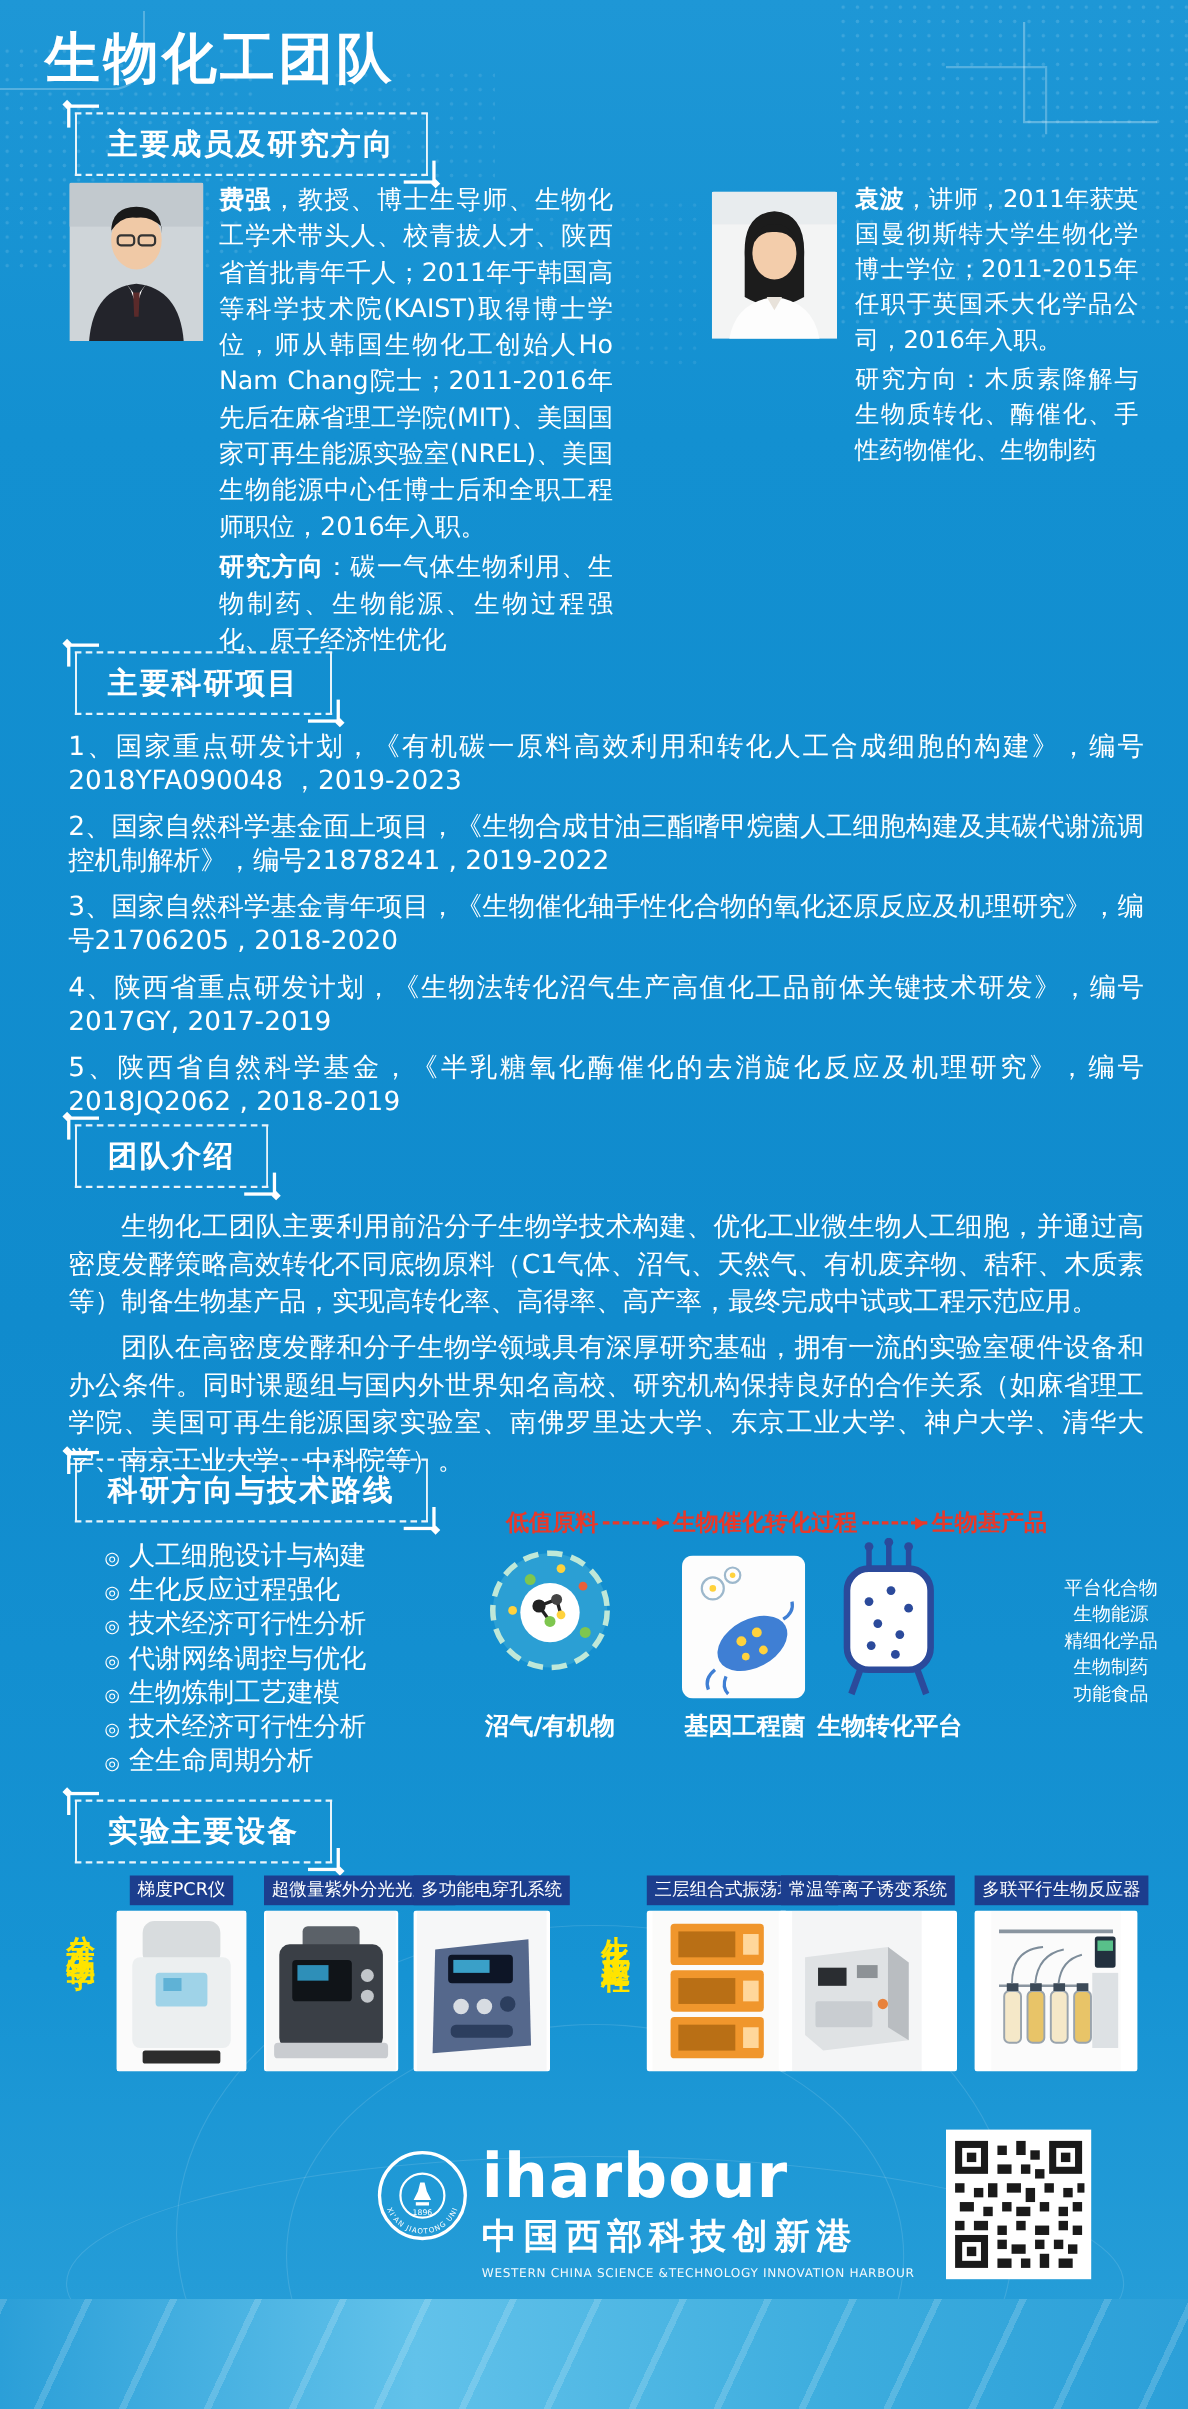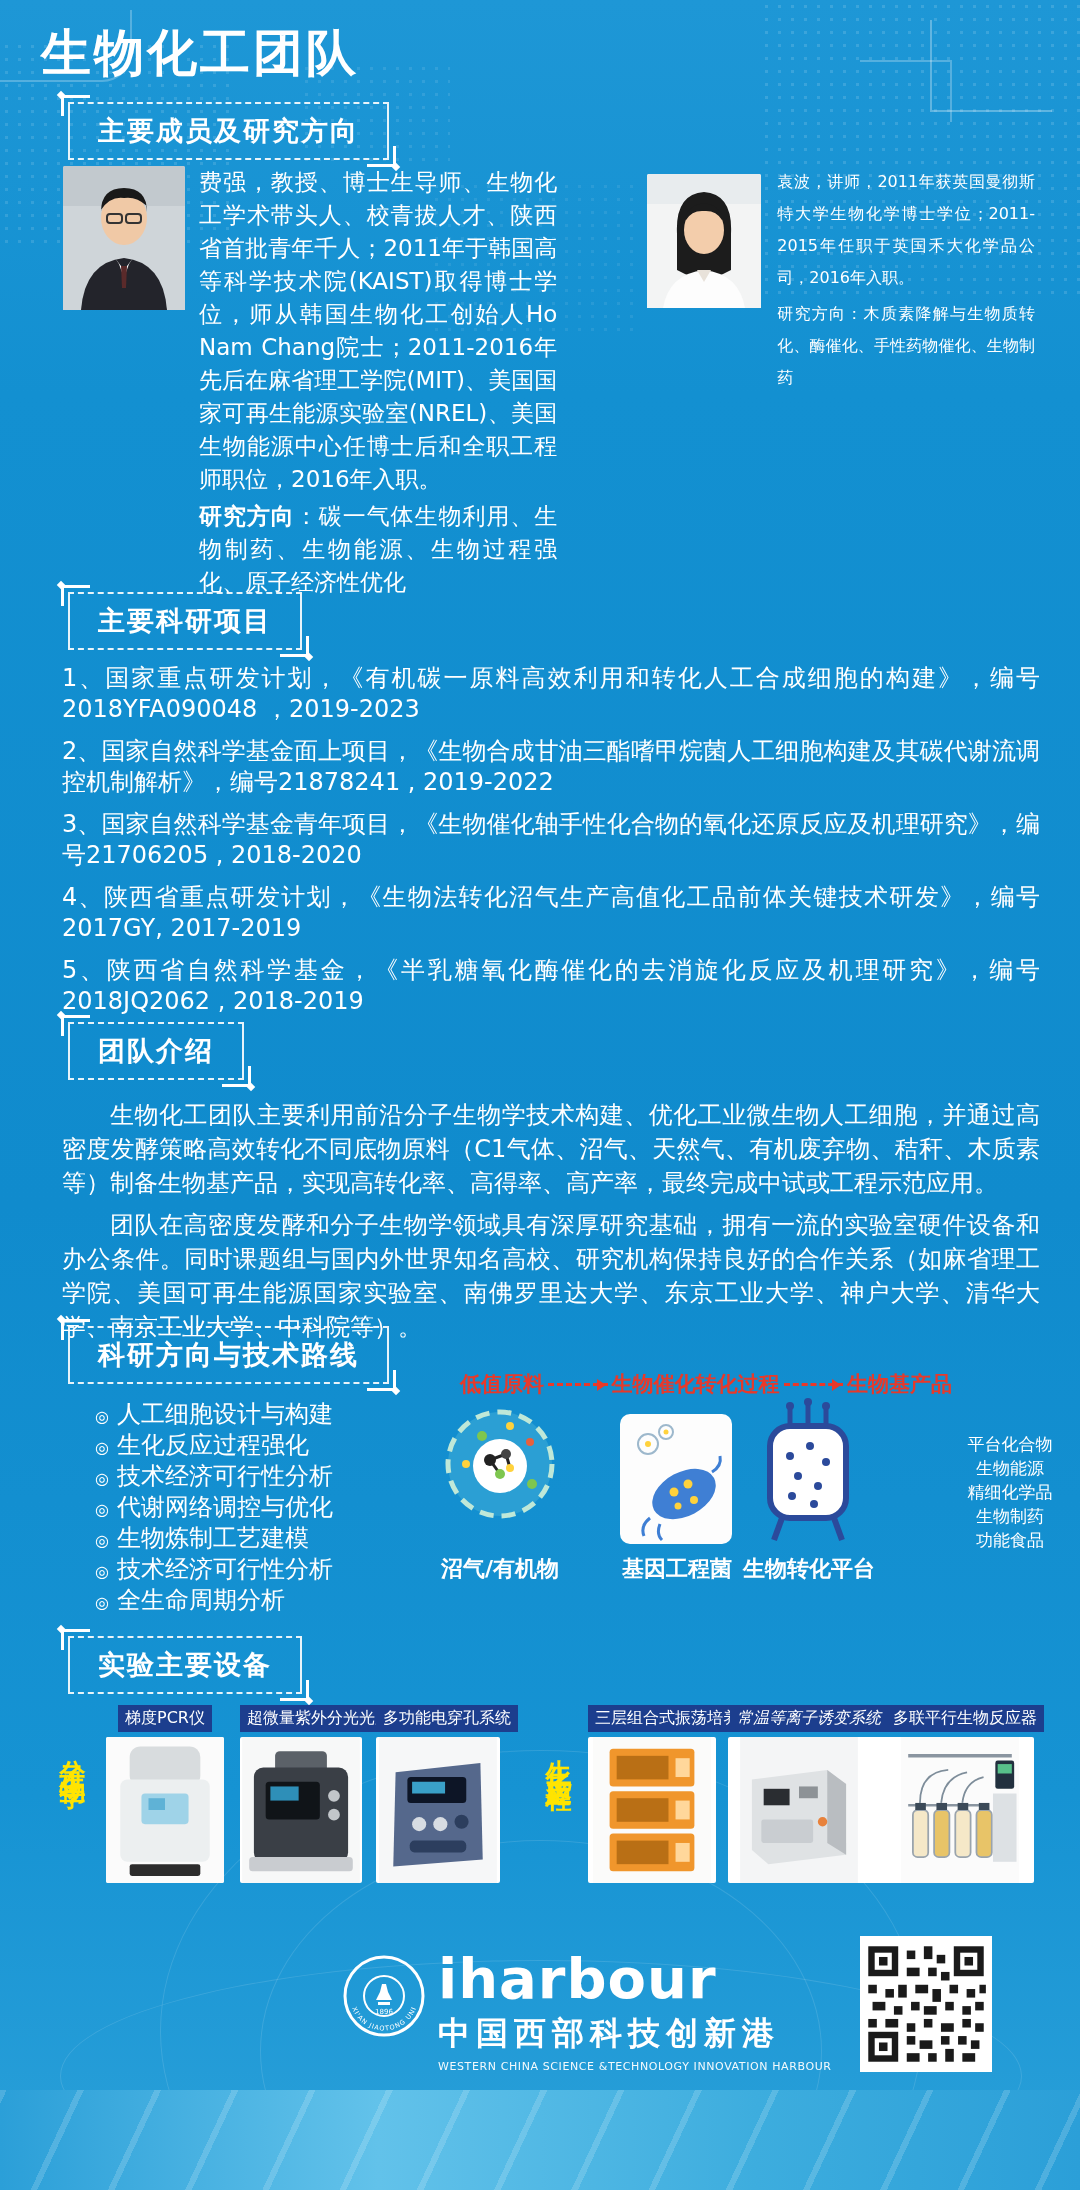--- a/index.html
+++ b/index.html
@@ -28,23 +28,23 @@
   .sec-h .br.bl{right:-7px;bottom:-7px;border-right:3px solid #fff;border-bottom:3px solid #fff;}
   .sec-h .dot{position:absolute;width:6px;height:6px;background:#fff;transform:rotate(45deg);}
   .sec-h .dot.d1{left:-10px;top:-10px;}
   .sec-h .dot.d2{right:-10px;bottom:-10px;}
 
   
   .profiles{position:absolute;top:166px;left:63px;width:972px;display:flex;}
   .photo{flex:none;border-radius:2px;overflow:hidden;}
   .photo svg{display:block;}
   .ptxt{color:#fff;text-align:justify;}
-  .ptxt .nm{font-weight:normal;}
+  .ptxt .nm{font-weight:bold;}
   .ptxt1{width:392px;margin-left:14px;font-size:23px;line-height:33px;}
-  .ptxt2{width:282px;margin-left:16px;font-size:16px;line-height:32px;}
+  .ptxt2{width:282px;margin-left:16px;font-size:22px;line-height:32px;}
   .rsch{margin-top:4px;}
   .rsch .rl{font-weight:bold;}
 
   
   .projects{position:absolute;top:663px;left:62px;width:978px;color:#fff;
     font-size:24px;line-height:31px;list-style:none;margin:0;padding:0;text-align:justify;}
   .projects li{margin-bottom:11px;}
 
   
   .intro{position:absolute;top:1098px;left:62px;width:978px;color:#fff;
@@ -377,21 +377,21 @@
           <rect x="20" y="52" width="44" height="20" fill="#b96f15"></rect>
           <rect x="14" y="82" width="72" height="32" rx="3" fill="#f0962c"></rect>
           <rect x="20" y="88" width="44" height="20" fill="#b96f15"></rect>
           <rect x="70" y="18" width="12" height="16" fill="#ffd79b"></rect>
           <rect x="70" y="54" width="12" height="16" fill="#ffd79b"></rect>
           <rect x="70" y="90" width="12" height="16" fill="#ffd79b"></rect>
         </svg>
       </div>
     </div>
 
-    <div class="ecard" style="left:668px;width:162px;font-style:italic;">
+    <div class="ecard" style="left:648px;width:162px;">
       <span class="badge">常温等离子诱变系统</span>
       <div class="shot">
         <svg width="142" height="146" viewBox="0 0 100 124">
           <rect width="100" height="124" fill="#f4f5f6"></rect>
           <path d="M10 36 L74 28 L90 40 L90 100 L24 108 L10 96 Z" fill="#dfe2e4"></path>
           <path d="M74 28 L90 40 L90 100 L74 90 Z" fill="#b9bdc1"></path>
           <rect x="20" y="44" width="22" height="14" fill="#2a2d31"></rect>
           <rect x="50" y="42" width="16" height="10" fill="#8d9296"></rect>
           <rect x="18" y="70" width="44" height="20" rx="2" fill="#c9cdd1"></rect>
           <circle cx="70" cy="72" r="4" fill="#e8823c"></circle>

